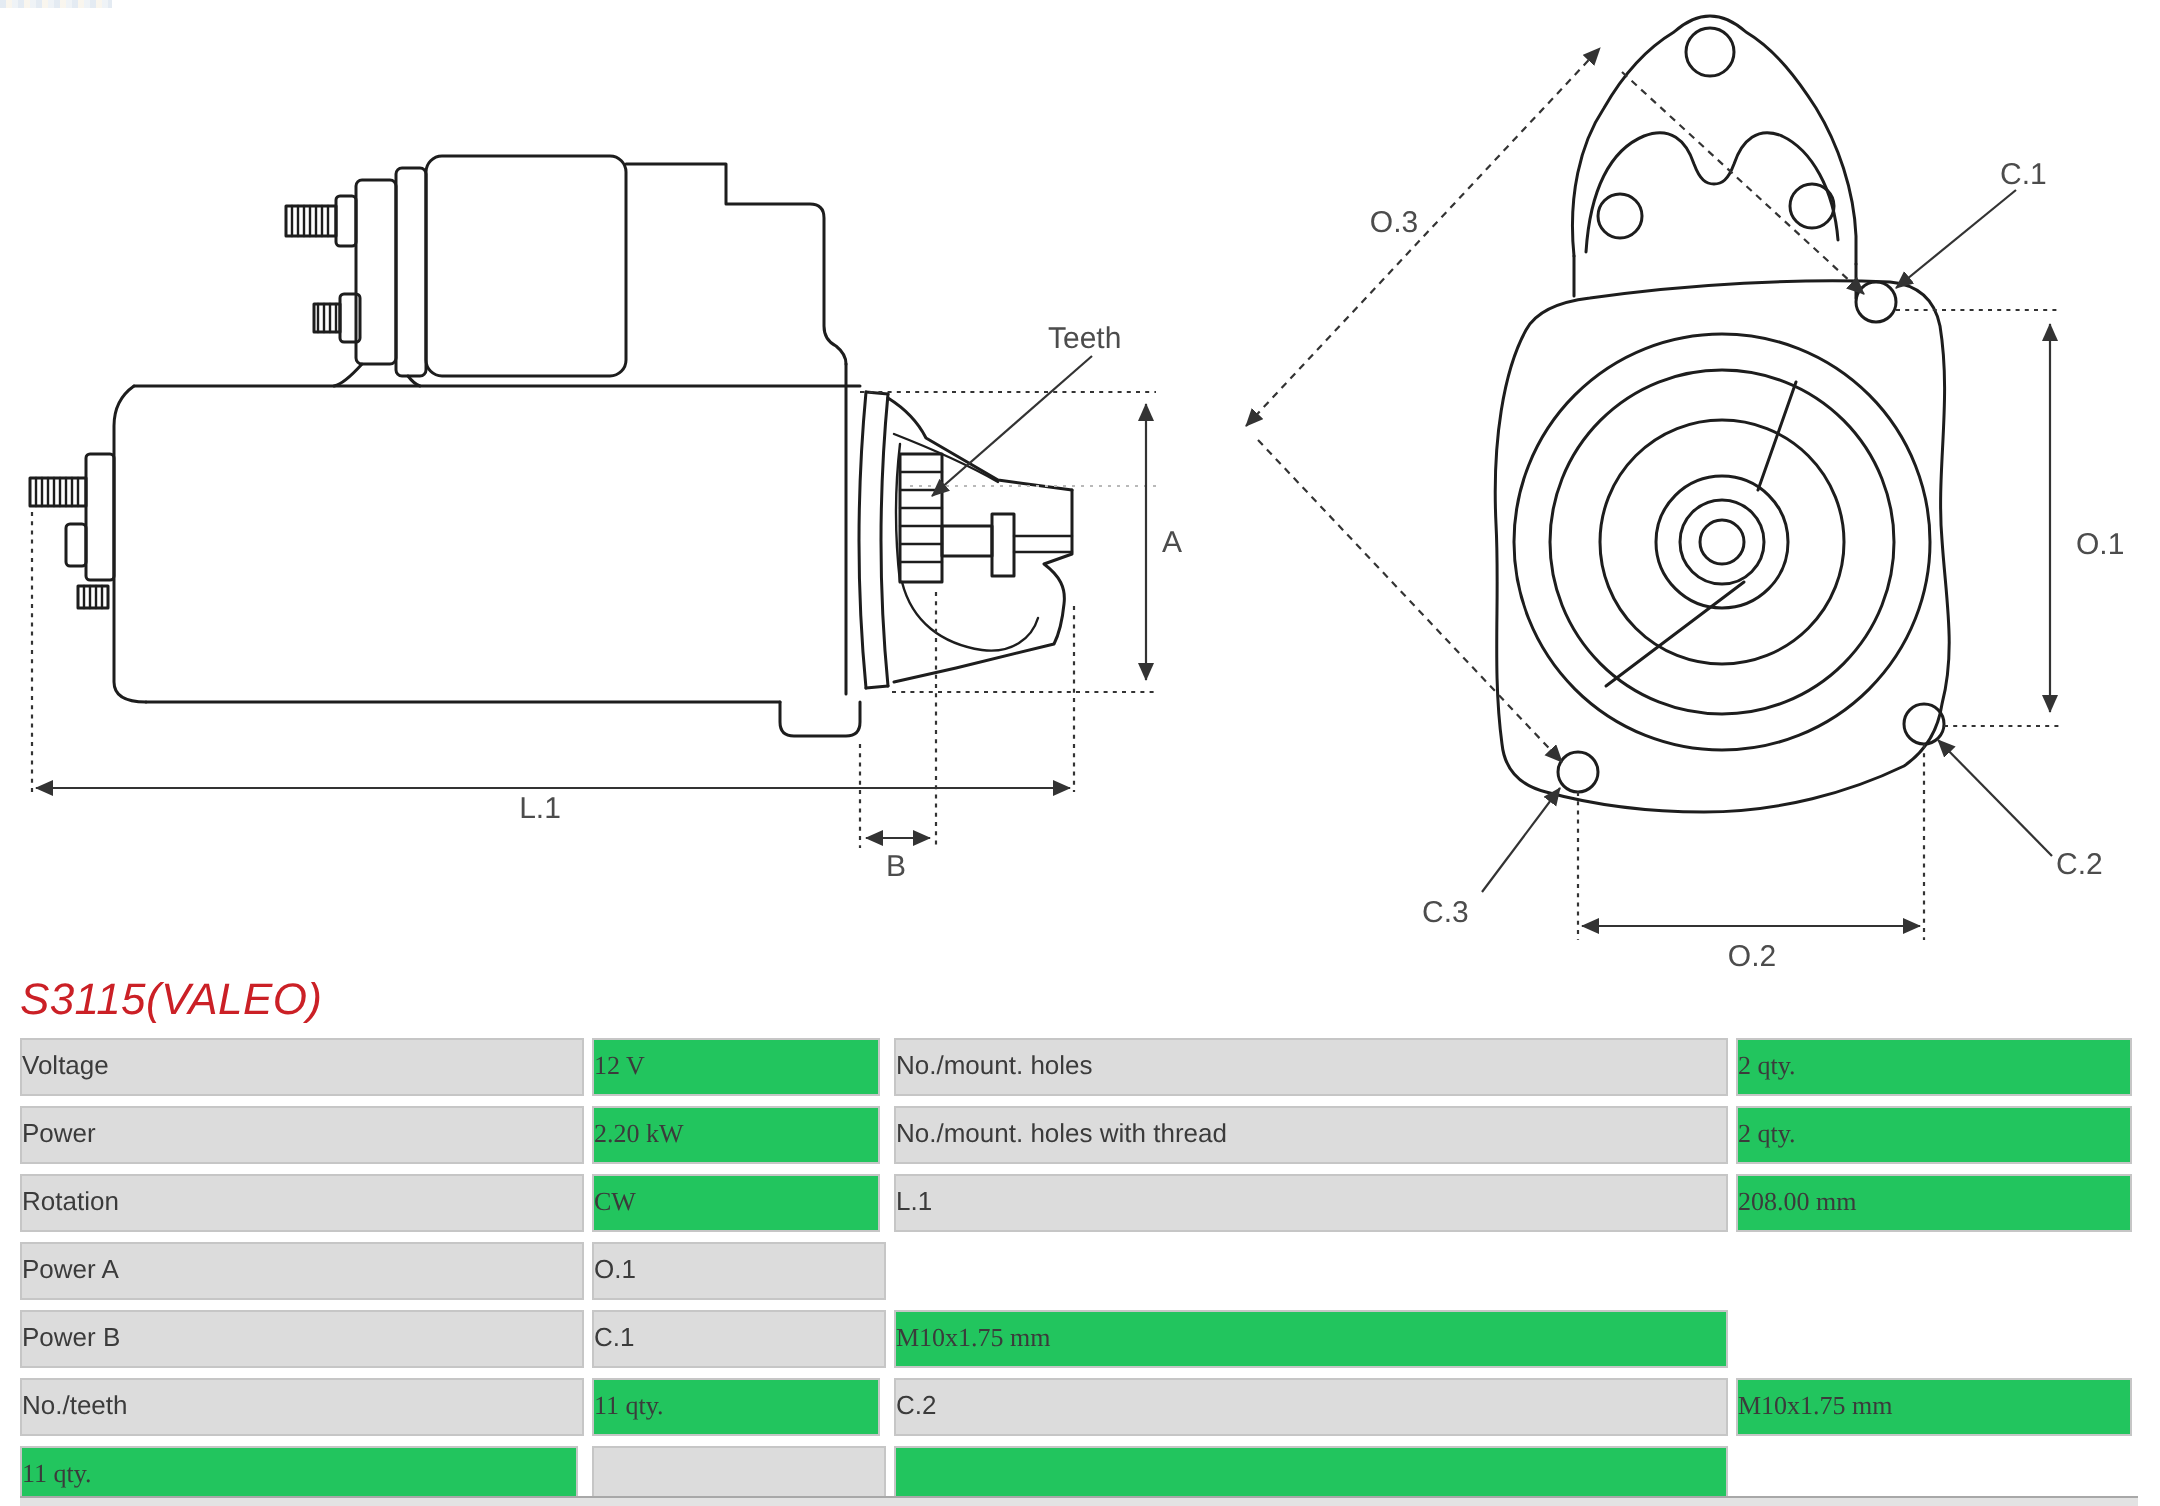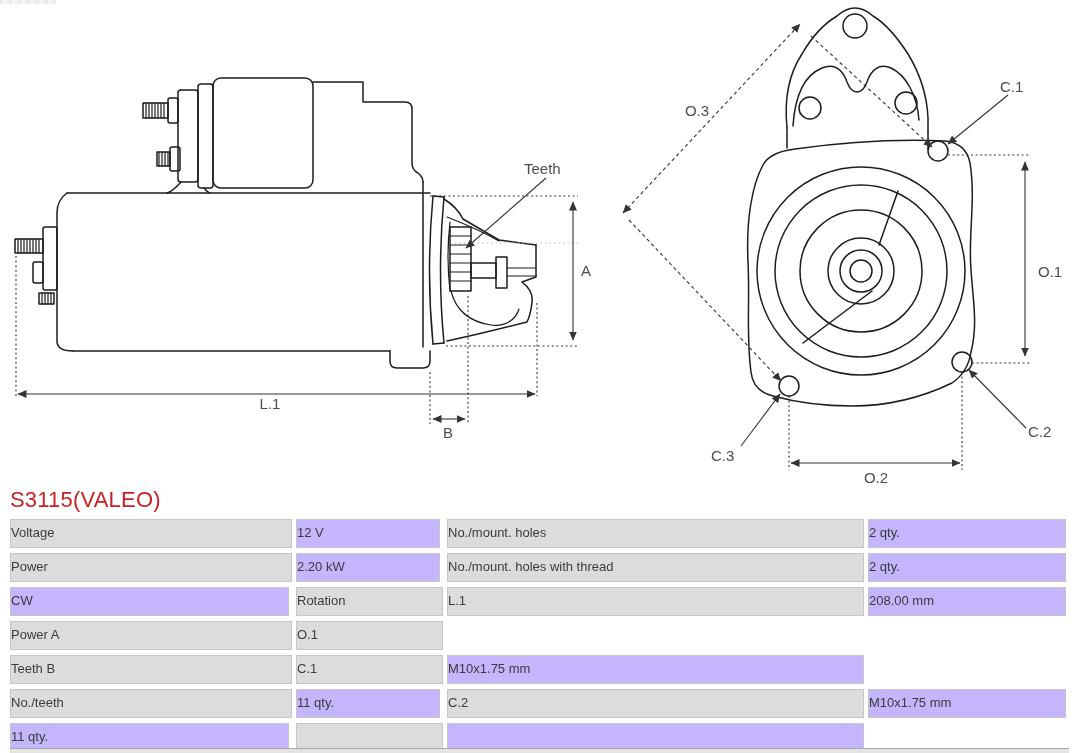--- a/index.html
+++ b/index.html
@@ -8,38 +8,38 @@
     background:#ffffff;font-family:"Liberation Sans",sans-serif;
   }
   
   .page-artifact{
     position:absolute;left:0;top:0;width:56px;height:4px;opacity:.5;
     background:repeating-linear-gradient(90deg,#c9d7e6 0 3px,#f3ecdd 3px 6px,#dfe7ee 6px 9px);
   }
   .drawing-wrap{position:absolute;left:0;top:0;width:1080px;height:489px;}
   .product-title{
     position:absolute;left:10px;top:487px;
-    font-size:22px;letter-spacing:.2px;color:#cb2026;
+    font-size:22px;letter-spacing:.2px;color:#cb2026;font-style:italic;
   }
   .spec-table{position:absolute;left:10px;top:519px;width:1059px;}
   .spec-row{
     display:grid;
     grid-template-columns:282px 147px 417px 198px;
     column-gap:4px;
     margin-bottom:5px;
   }
   .spec-row .gapL{margin-right:3px;} 
   .cell{
     box-sizing:border-box;height:29px;line-height:26px;
     border:1px solid #c6c6c6;
     font-size:13px;color:#3b3b3b;
     text-align:left;padding-right:10px;overflow:hidden;white-space:nowrap;
   }
   .cell.label{background:#dcdcdc;}
-  .cell.value{background:#c4b5fd;}
+  .cell.value{background:#22c55e;font-family:Liberation Serif, serif;}
   .bottom-strip{
     position:absolute;left:10px;top:748px;width:1059px;height:5px;
     background:#e3e3e3;border-top:1px solid #a8a8a8;
   }
   svg text{font-family:"Liberation Sans",sans-serif;font-size:15px;fill:#4c4c4c;}
   .outline{fill:none;stroke:#1d1d1d;stroke-width:1.5;stroke-linecap:round;stroke-linejoin:round;}
   .thin{fill:none;stroke:#1d1d1d;stroke-width:1.2;stroke-linecap:round;}
   .dim{fill:none;stroke:#333;stroke-width:1.1;}
   .dot{fill:none;stroke:#333;stroke-width:1.1;stroke-dasharray:2 2.6;}
   .dash{fill:none;stroke:#333;stroke-width:1.1;stroke-dasharray:3.5 3;}
@@ -190,31 +190,31 @@
     <div class="cell label">No./mount. holes</div>
     <div class="cell value">2 qty.</div>
   </div>
   <div class="spec-row">
     <div class="cell label">Power</div>
     <div class="cell value gapL">2.20 kW</div>
     <div class="cell label">No./mount. holes with thread</div>
     <div class="cell value">2 qty.</div>
   </div>
   <div class="spec-row">
+    <div class="cell label">Rotation</div>
     <div class="cell value gapL">CW</div>
-    <div class="cell label">Rotation</div>
     <div class="cell label">L.1</div>
     <div class="cell value">208.00 mm</div>
   </div>
   <div class="spec-row">
     <div class="cell label">Power A</div>
     <div class="cell label">O.1</div>
   </div>
   <div class="spec-row">
-    <div class="cell label">Teeth B</div>
+    <div class="cell label">Power B</div>
     <div class="cell label">C.1</div>
     <div class="cell value">M10x1.75 mm</div>
   </div>
   <div class="spec-row">
     <div class="cell label">No./teeth</div>
     <div class="cell value gapL">11 qty.</div>
     <div class="cell label">C.2</div>
     <div class="cell value">M10x1.75 mm</div>
   </div>
   <div class="spec-row">

